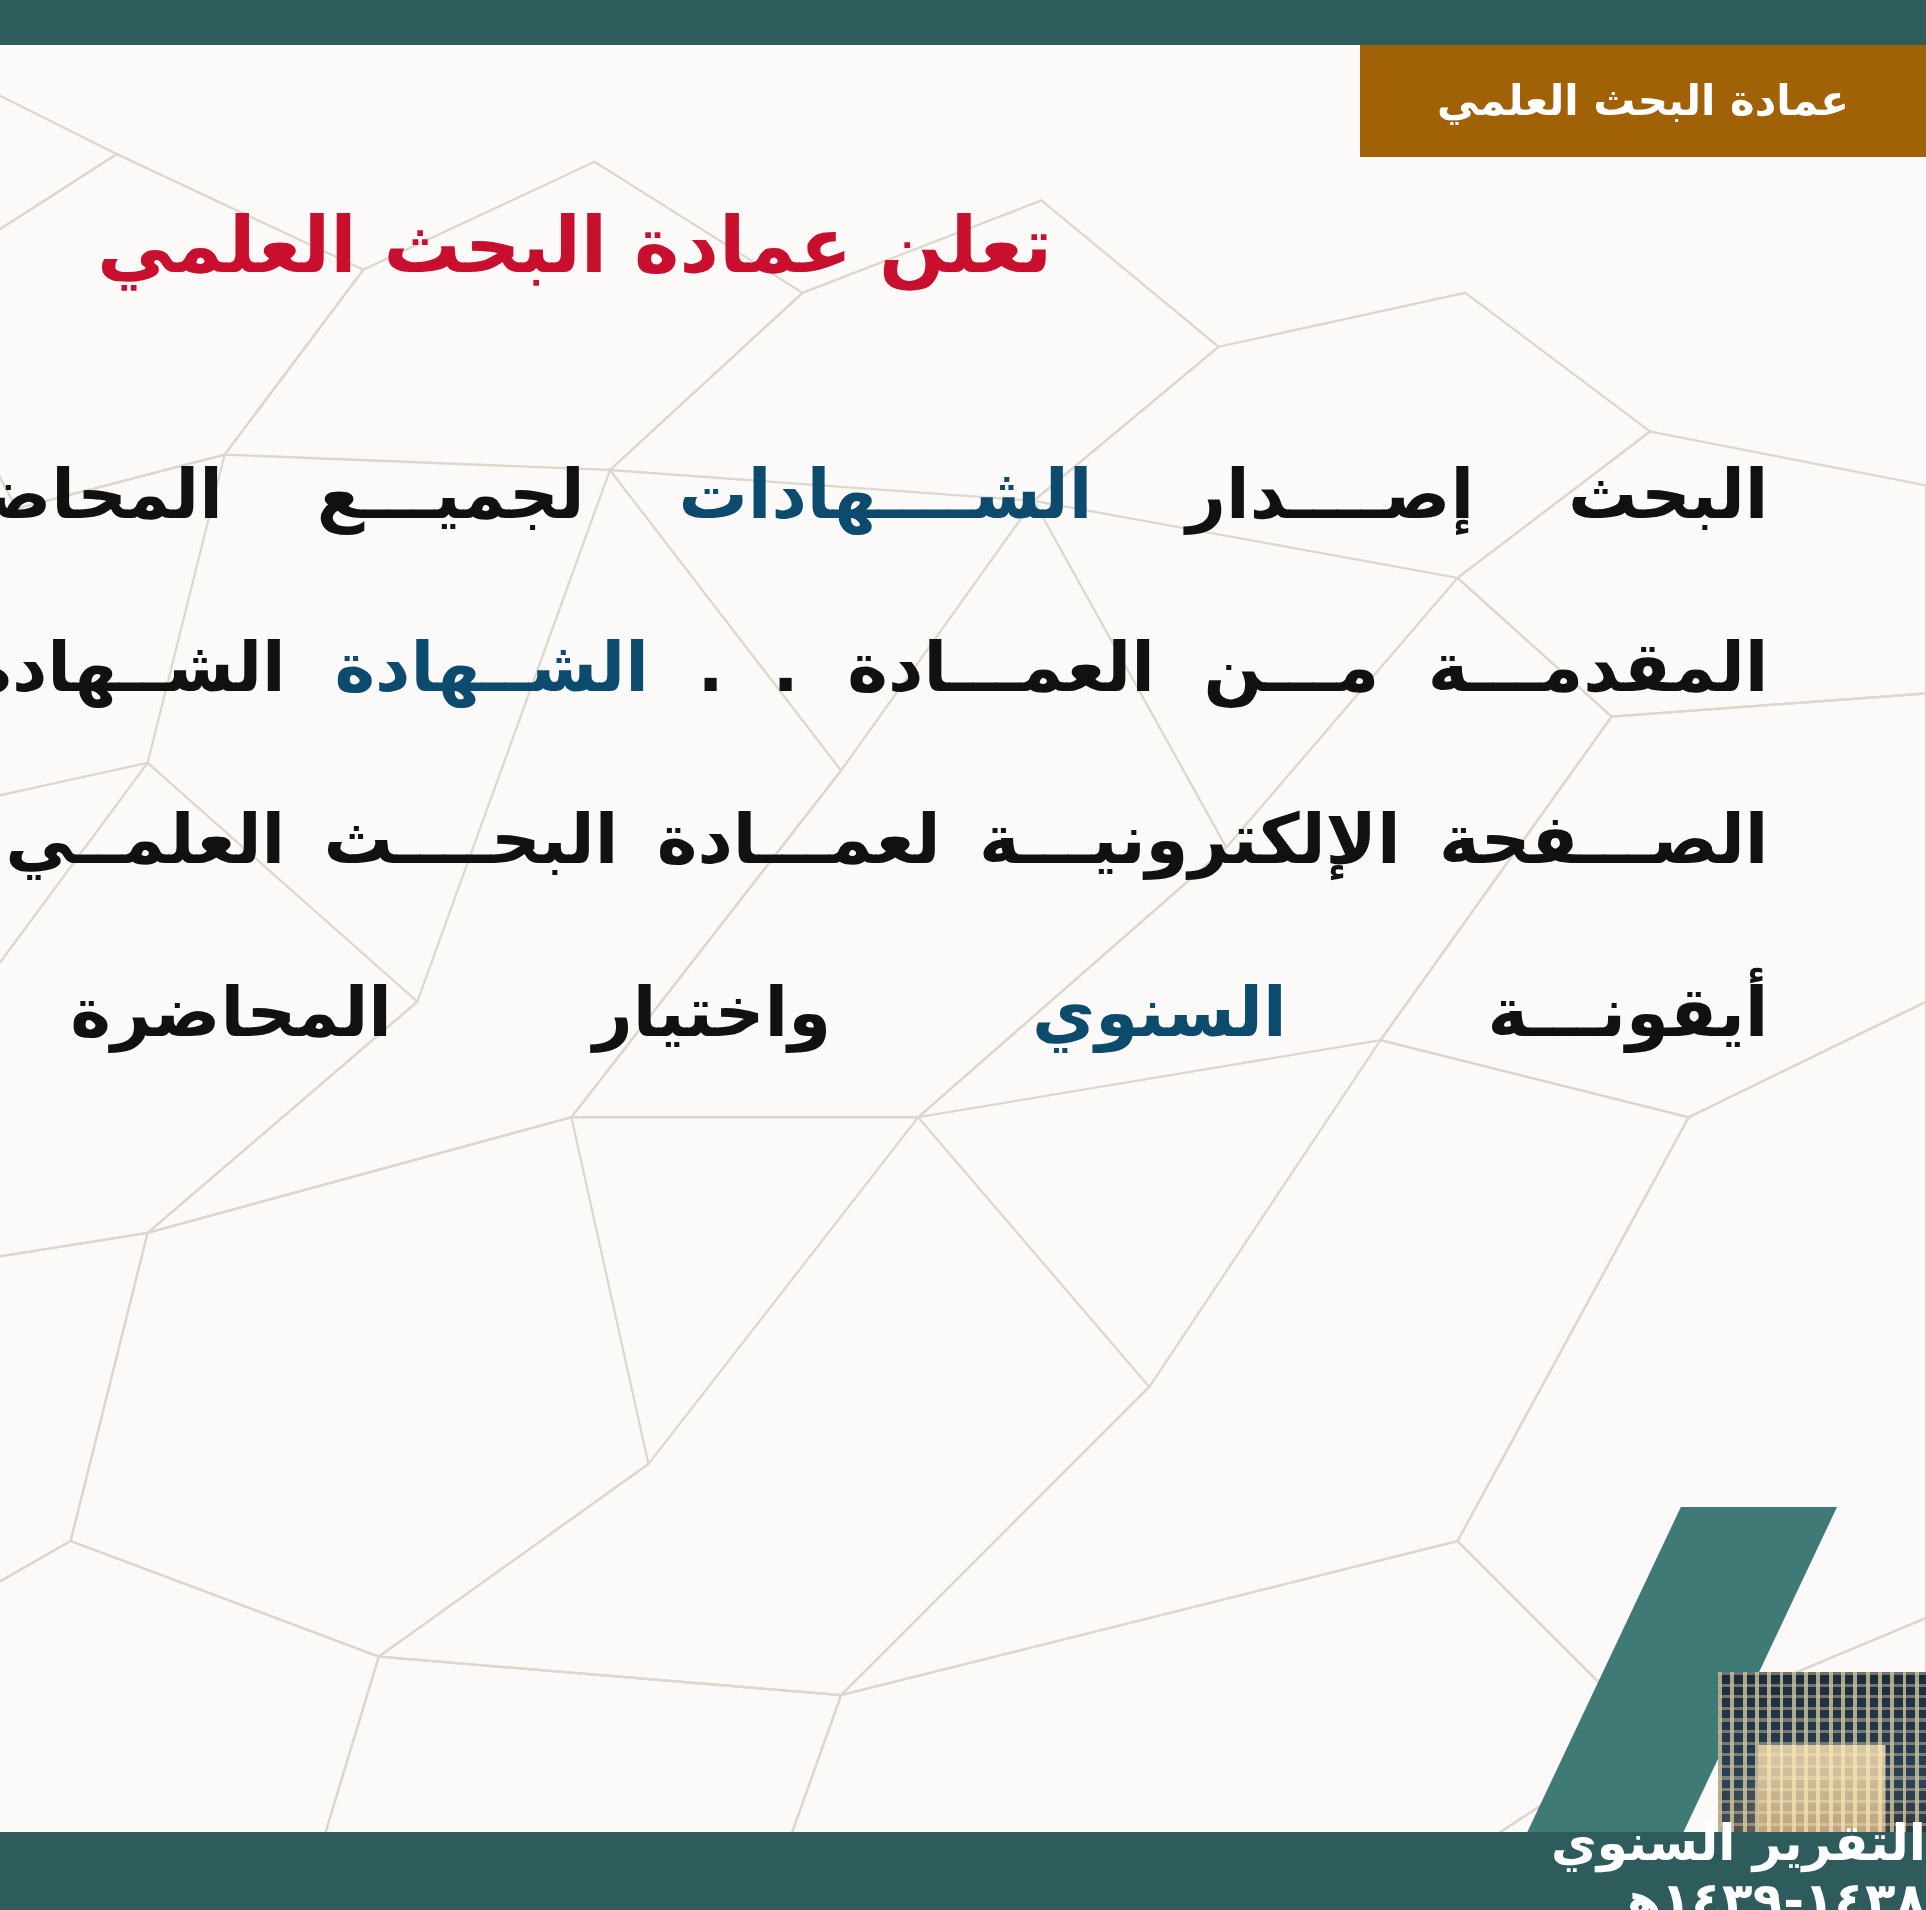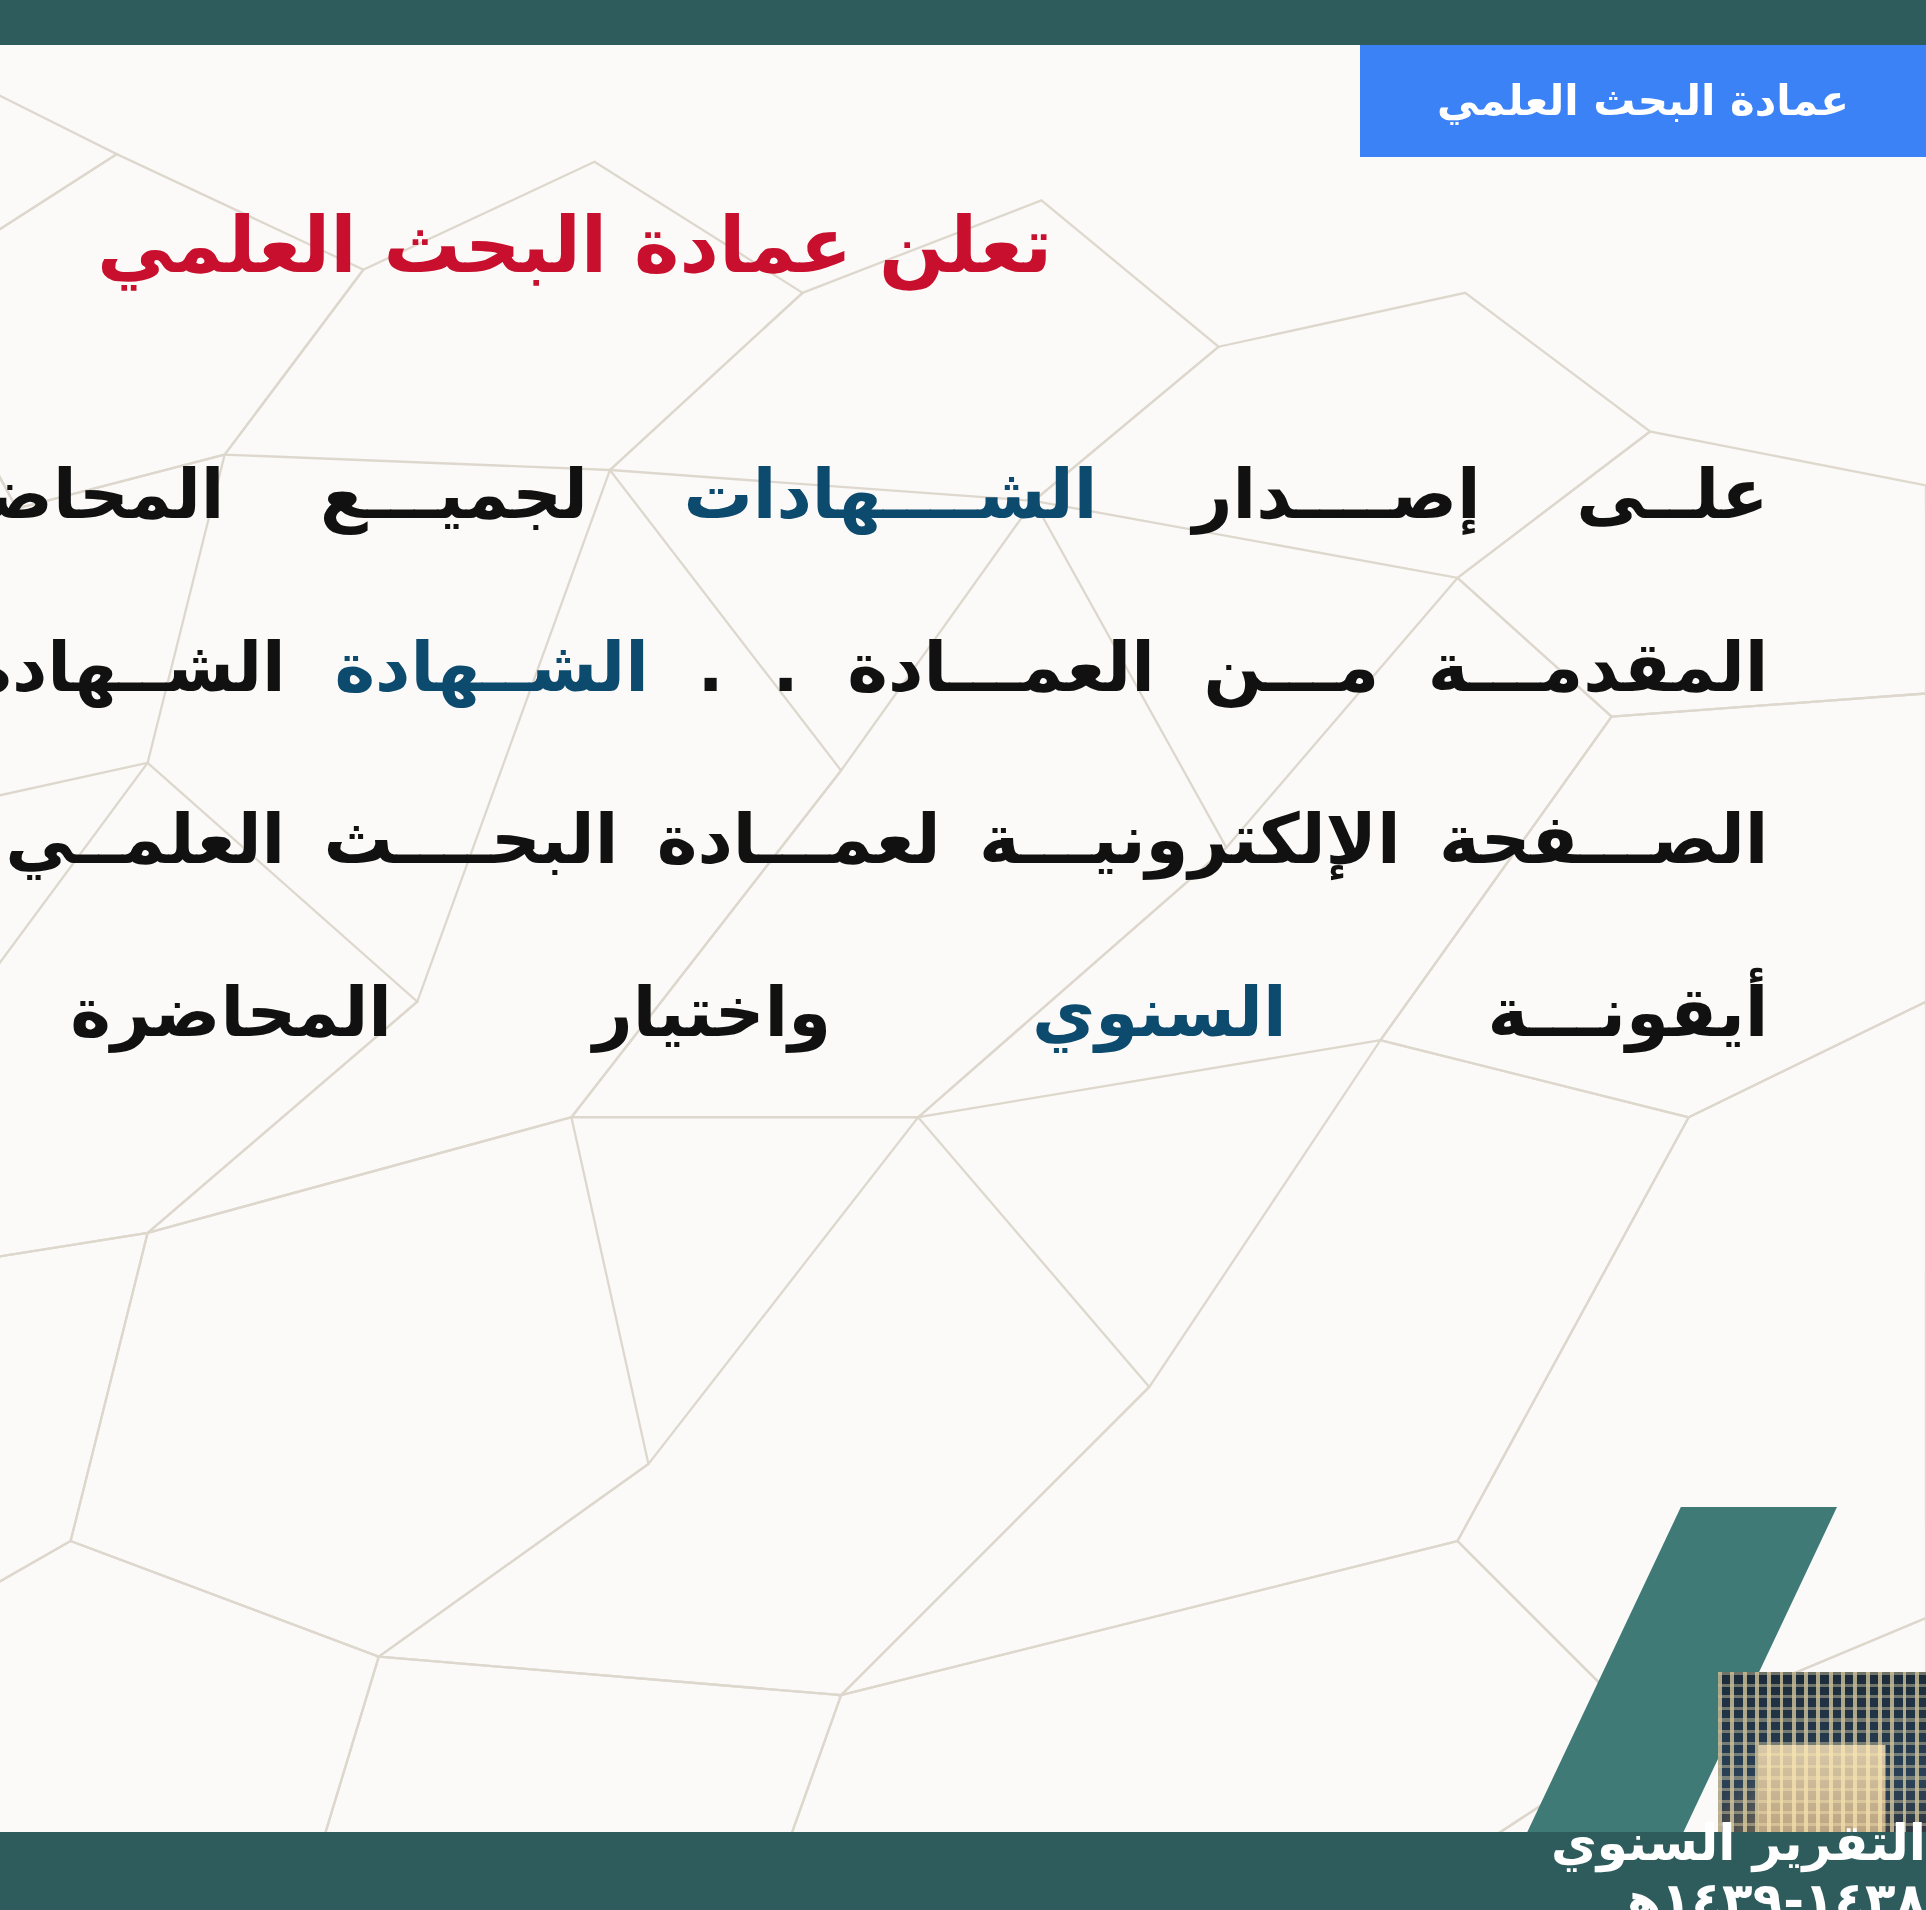--- a/index.html
+++ b/index.html
@@ -38,21 +38,21 @@
     z-index: 3;
   }
 
   
   .header-tab {
     position: absolute;
     top: 45px;
     right: 0;
     width: 566px;
     height: 112px;
-    background: #3b82f6;
+    background: #a16207;
     z-index: 4;
     display: flex;
     align-items: center;
     justify-content: center;
   }
   .header-tab-text {
     color: #ffffff;
     font-size: 42px;
     font-weight: bold;
     letter-spacing: 0.4px;
@@ -216,21 +216,21 @@
   <div class="top-bar"></div>
 
   <div class="header-tab">
     <span class="header-tab-text">عمادة البحث العلمي</span>
   </div>
 
   <div class="content">
     <div class="title">تعلن عمادة البحث العلمي</div>
 
     <div class="body-block">
-      <span>علــى إصــــدار </span><span class="hl">الشــــهادات</span><span> لجميـــع المحاضـــرات العلميـــة المقدمـــة</span>
+      <span>البحث إصــــدار </span><span class="hl">الشــــهادات</span><span> لجميـــع المحاضـــرات العلميـــة المقدمـــة</span>
       <span>مـــن العمـــادة . . </span><span class="hl">الشــهادة</span><span> الشــهادة الرجــاء زيـــارة الصـــفحة</span>
       <span>الإلكترونيـــة لعمـــادة البحــــث العلمــي والـــدخول علــى أيقونـــة</span>
       <span class="hl">السنوي</span><span> واختيار المحاضرة المحددة .</span>
     </div>
   </div>
 
   <div class="corner-deco">
     <div class="chevron"></div>
     <div class="photo">
       <div class="building"></div>

